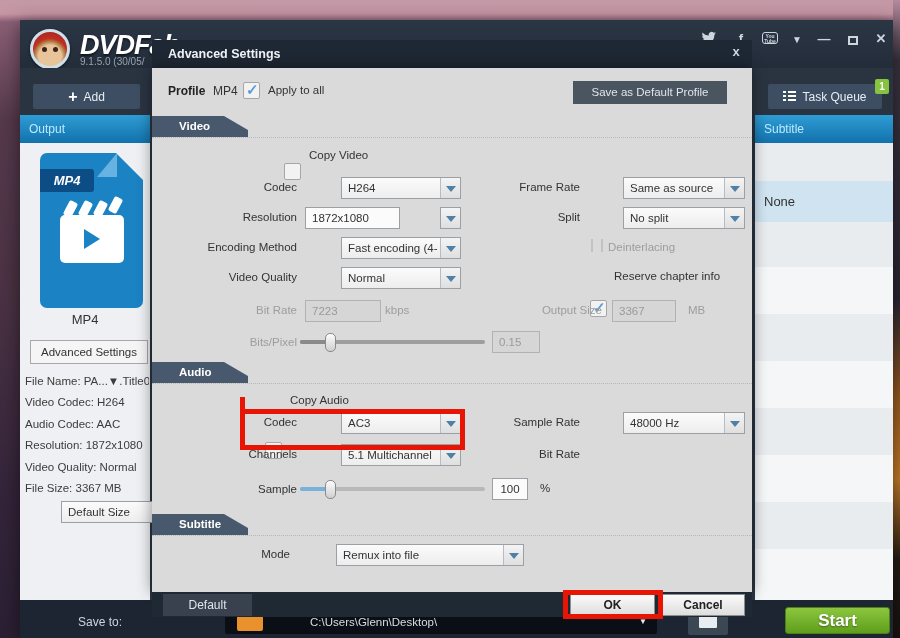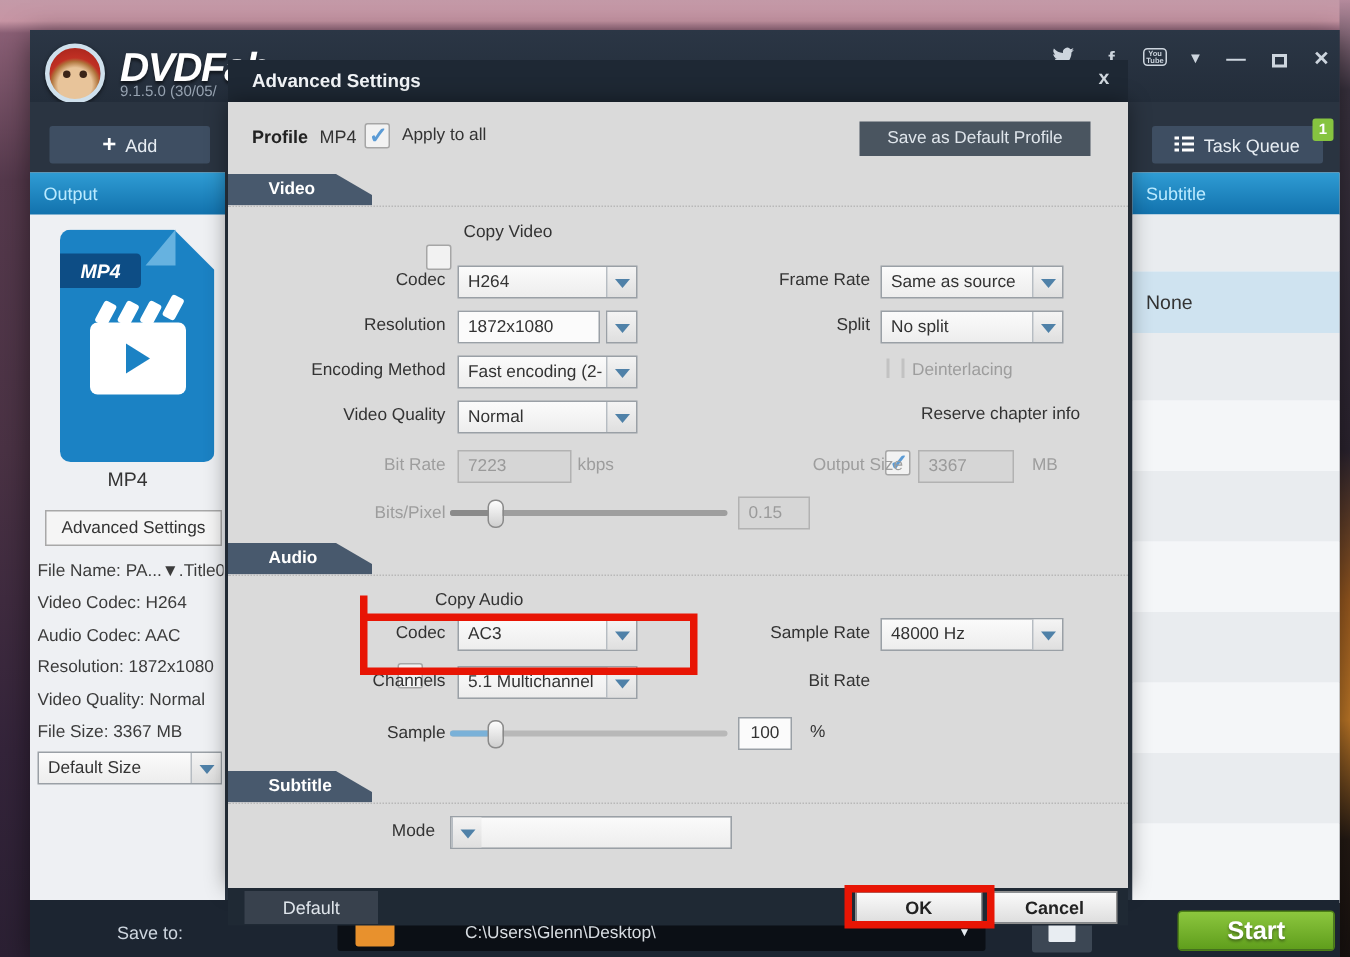--- a/index.html
+++ b/index.html
@@ -74,21 +74,21 @@
   
   #dlg-title { left:152px; top:40px; width:600px; height:28px; background:#1e2834; color:#f2f5f8; font-size:12.5px; font-weight:bold; line-height:28px; padding-left:16px; z-index:10; }
   #dlg-close { left:726px; top:44px; width:20px; height:20px; color:#cfd6dd; font-size:13px; font-weight:bold; text-align:center; z-index:11; }
   #dlg-body { left:152px; top:68px; width:600px; height:524px; background:#dadada; z-index:10; box-shadow:0 0 14px rgba(0,0,0,.45); }
   #dlg-footer { left:152px; top:592px; width:600px; height:25px; background:#1f2934; z-index:10; }
   .dz { z-index:11; }
 
   .lbl { color:#333; font-size:11.5px; text-align:right; }
   .lbl.dis, .dis-txt { color:#9d9d9d; }
   .bold { font-weight:bold; color:#222; }
-  .dd { height:22px; background:linear-gradient(180deg,#fbfbfb,#ededed); border:1px solid #9aa0a6; display:flex; }
+  .dd { height:22px; background:linear-gradient(180deg,#fbfbfb,#ededed); border:1px solid #9aa0a6; display:flex;margin-left:36px; }
   .dd .val { flex:1; font-size:11.5px; color:#333; line-height:20px; padding-left:6px; white-space:nowrap; overflow:hidden; }
   .dd .arr { width:20px; border-left:1px solid #b6bcc2; position:relative; background:linear-gradient(180deg,#f4f4f4,#dfdfdf); }
   .dd .arr:after { content:""; position:absolute; left:5px; top:8px; border-left:5px solid transparent; border-right:5px solid transparent; border-top:6px solid #4f81a8; }
   .inputbox { height:22px; background:#fbfbfb; border:1px solid #9aa0a6; font-size:11.5px; color:#333; line-height:20px; padding-left:6px; }
   .inputbox.dis { background:#d6d6d6; border-color:#b2b2b2; color:#9a9a9a; }
   .cb { width:17px; height:17px; background:#f2f2f2; border:1px solid #a6a6a6; border-radius:2px; position:relative; }
   .cb.checked:after { content:"✓"; position:absolute; left:2px; top:-2px; color:#5b9bd5; font-size:15px; font-weight:bold; }
   .tab { left:152px; width:96px; height:21px; background:#48596d; color:#fff; font-size:11.5px; font-weight:bold; line-height:21px; padding-left:27px;
     clip-path:polygon(0 0, 72px 0, 96px 14px, 96px 21px, 0 21px); }
   .tab-line { left:152px; width:600px; border-top:1px dotted #b8b8b8; }
@@ -230,21 +230,21 @@
       <span class="arr" style="border-left:none"></span>
     </div>
   <div class="abs dz lbl" style="left:440px; top:211px; width:140px">Split</div>
   <div class="abs dz dd" style="left:587px; top:207px; width:122px">
       <span class="val">No split</span>
       <span class="arr"></span>
     </div>
 
   <div class="abs dz lbl" style="left:150px; top:241px; width:147px">Encoding Method</div>
   <div class="abs dz dd" style="left:305px; top:237px; width:120px">
-      <span class="val">Fast encoding (2-</span>
+      <span class="val">Fast encoding (4-</span>
       <span class="arr"></span>
     </div>
   <div class="abs dz vbar" style="left:591px; top:239px"></div>
   <div class="abs dz vbar" style="left:601px; top:239px"></div>
   <div class="abs dz dis-txt" style="left:608px; top:241px; font-size:11.5px">Deinterlacing</div>
 
   <div class="abs dz lbl" style="left:150px; top:271px; width:147px">Video Quality</div>
   <div class="abs dz dd" style="left:305px; top:267px; width:120px">
       <span class="val">Normal</span>
       <span class="arr"></span>
@@ -292,20 +292,21 @@
   <div class="abs dz slider-track" style="left:300px; top:487px; width:185px"></div>
   <div class="abs dz slider-fill" style="left:300px; top:487px; width:28px"></div>
   <div class="abs dz slider-handle" style="left:325px; top:480px"></div>
   <div class="abs dz inputbox" style="left:492px; top:478px; width:36px; text-align:center; padding-left:0">100</div>
   <div class="abs dz" style="left:540px; top:482px; font-size:11.5px; color:#333">%</div>
 
   <div class="abs dz tab" style="top:514px">Subtitle</div>
   <div class="abs dz tab-line" style="top:535px"></div>
   <div class="abs dz lbl" style="left:150px; top:548px; width:140px">Mode</div>
   <div class="abs dz dd" style="left:300px; top:544px; width:188px">
+      <span class="val">Remux into file</span>
       <span class="arr"></span>
     </div>
 
   <div class="abs dz btn-dark" style="left:163px; top:594px; width:89px; height:22px; line-height:22px">Default</div>
   <div class="abs dz btn-light" style="left:570px; top:594px; width:85px; height:22px; line-height:20px">OK</div>
   <div class="abs dz btn-light" style="left:661px; top:594px; width:84px; height:22px; line-height:20px">Cancel</div>
 
   <div class="abs annot" style="left:240px; top:409px; width:225px; height:41px"></div>
   <div class="abs" style="left:240px; top:397px; width:5px; height:14px; background:#e81504; z-index:20"></div>
   <div class="abs annot" style="left:563px; top:590px; width:100px; height:29px"></div>

